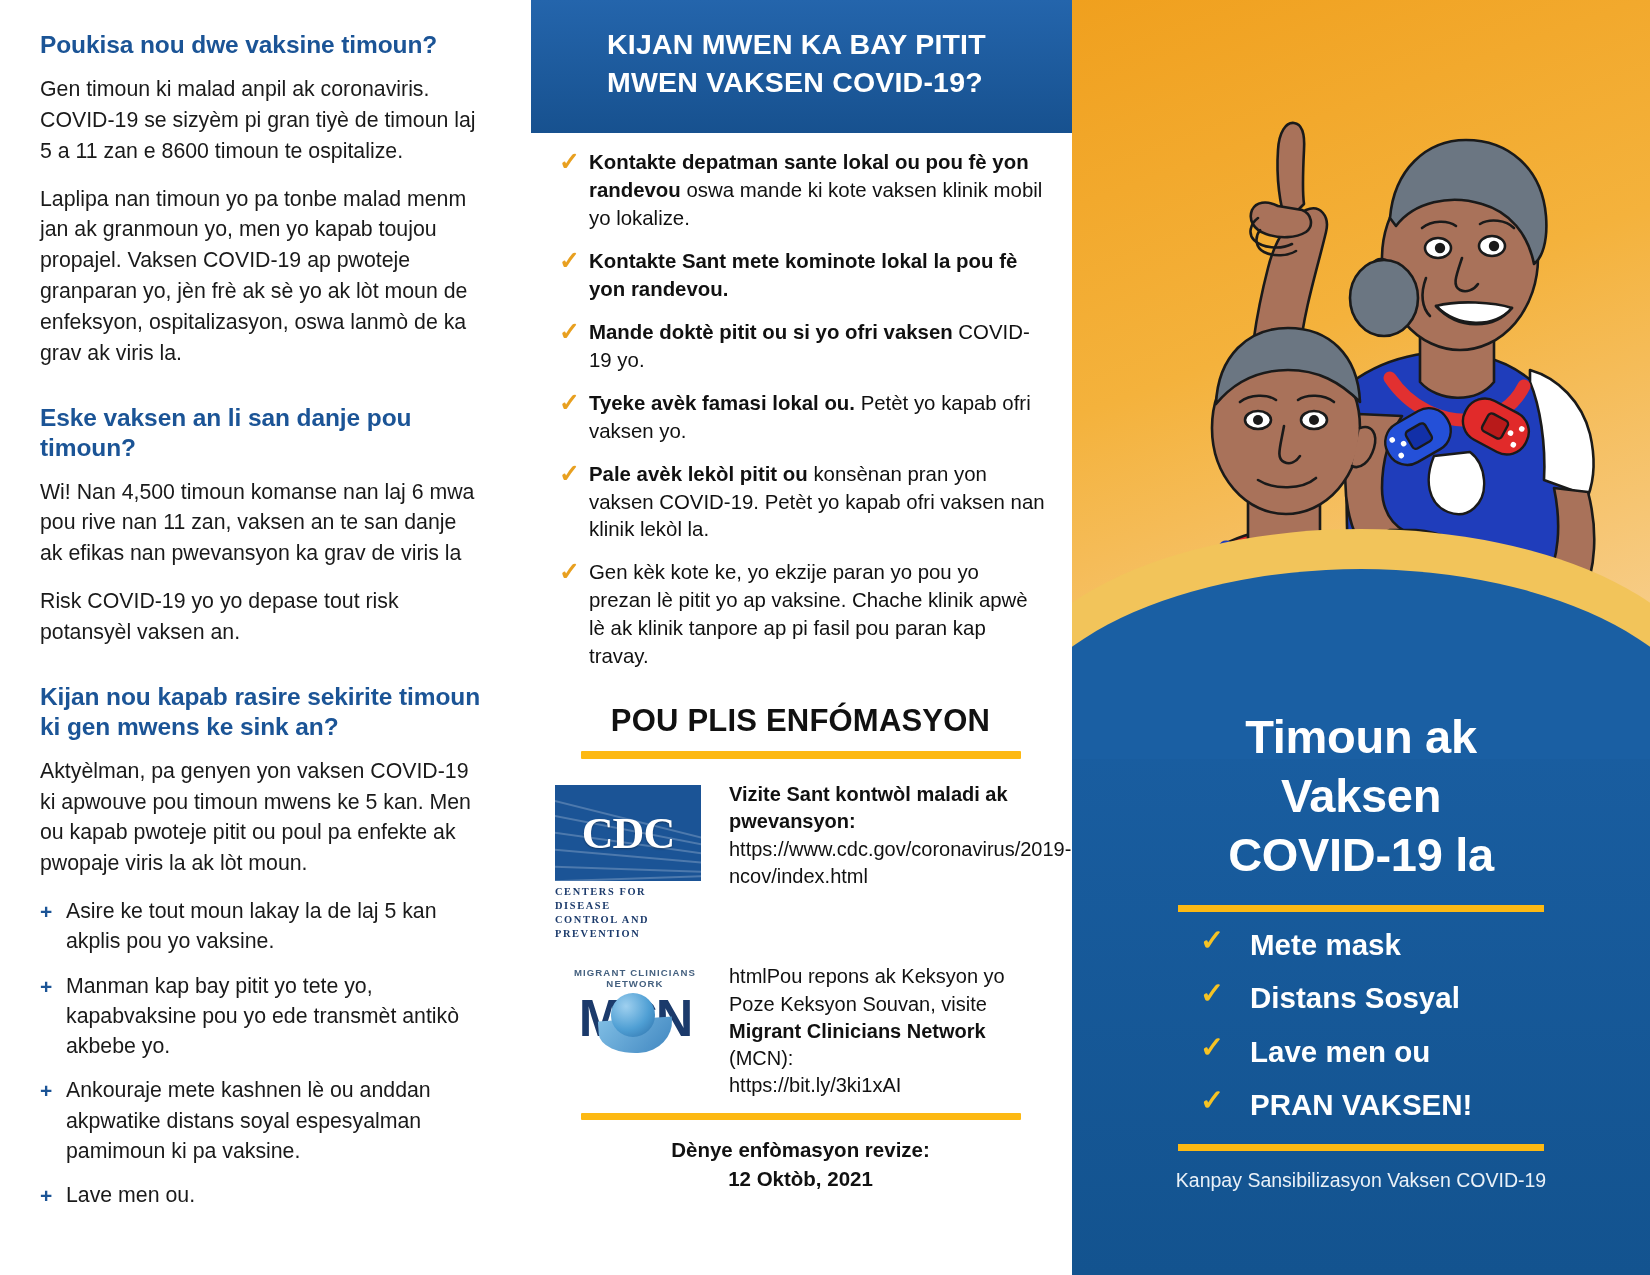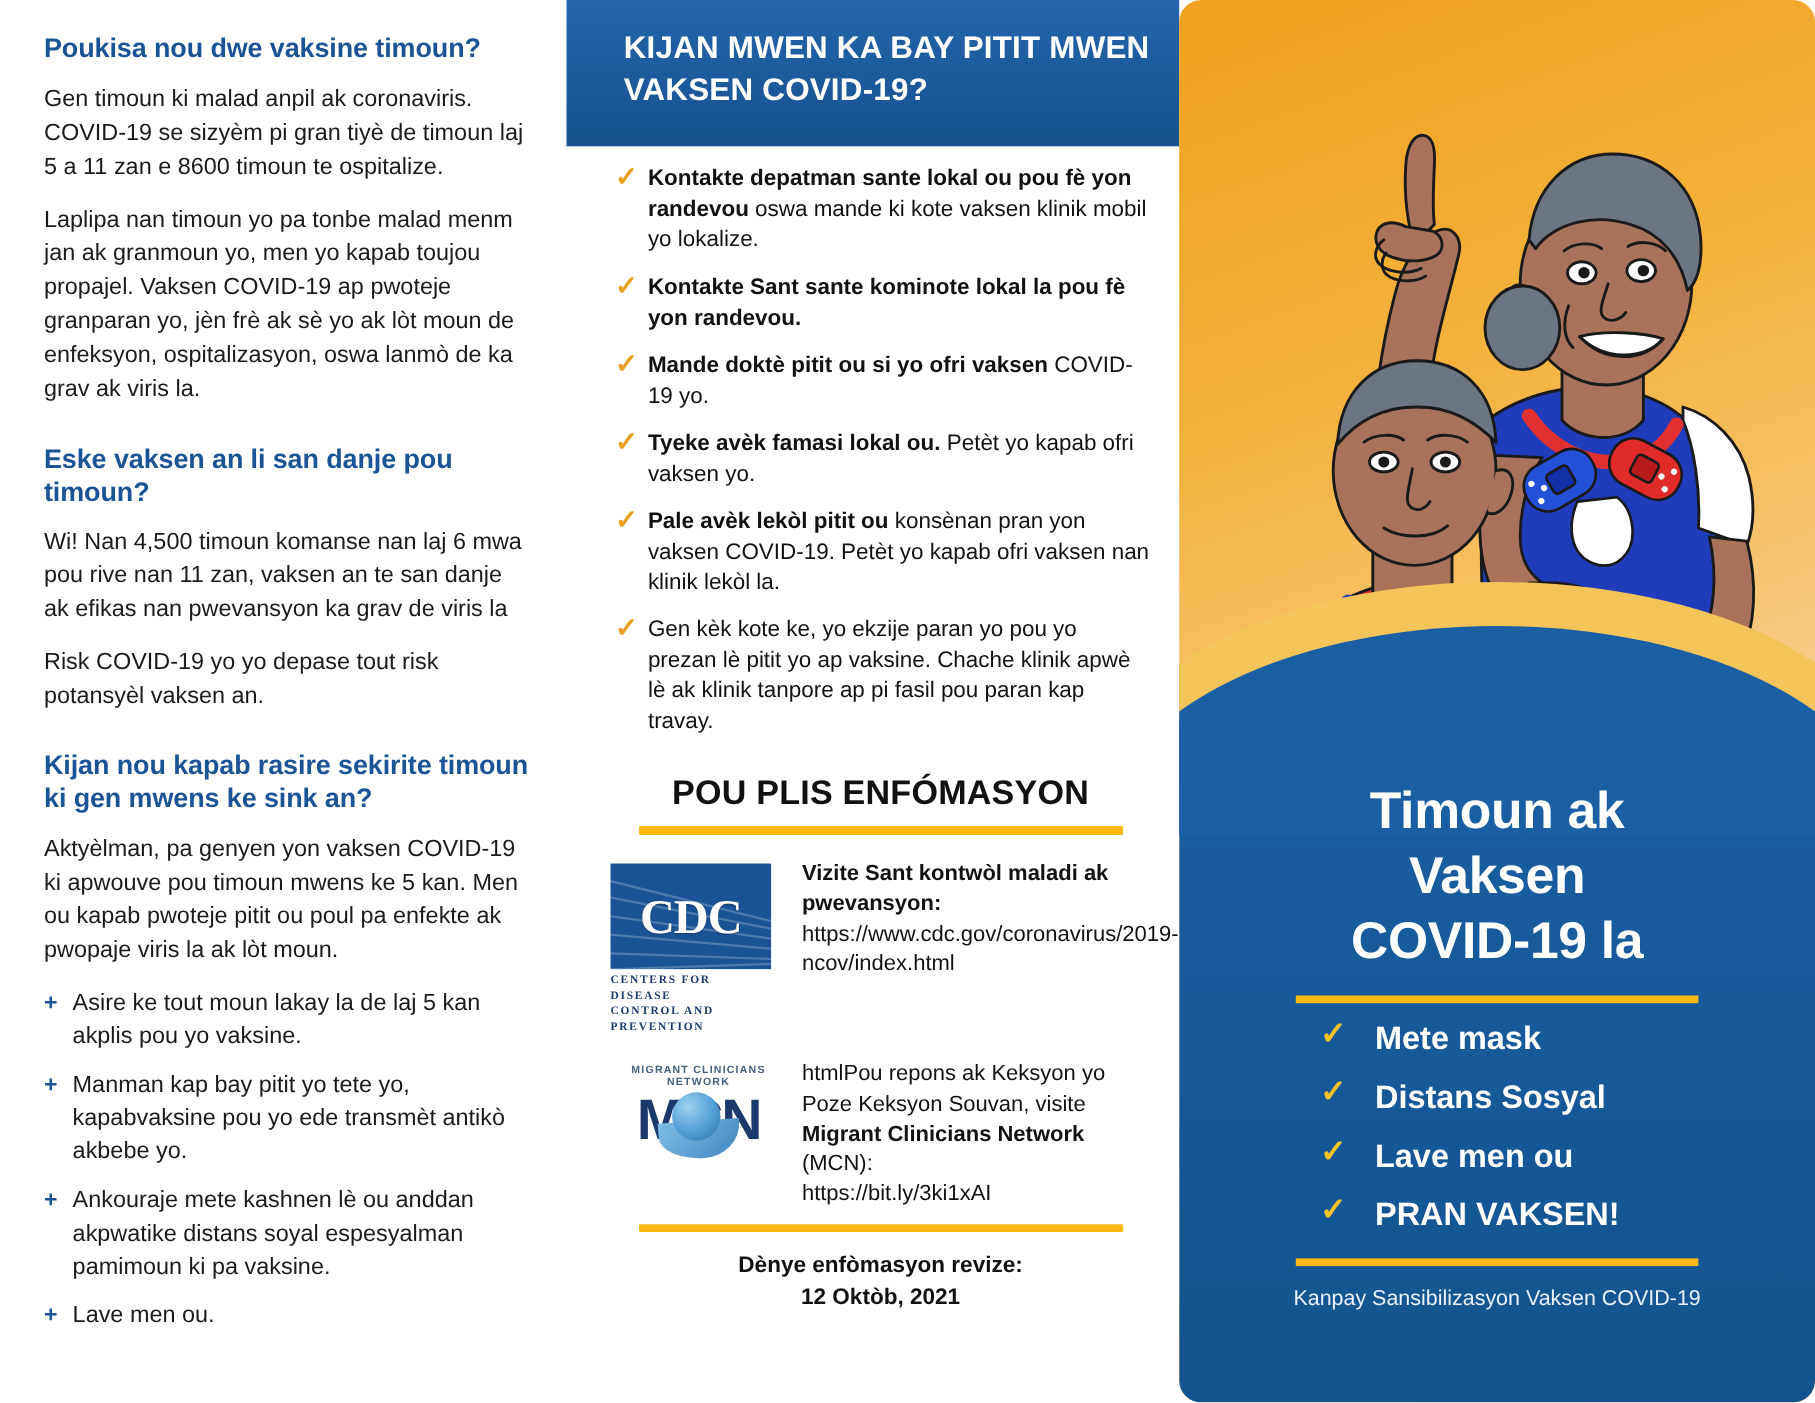--- a/index.html
+++ b/index.html
@@ -32,23 +32,23 @@
   .plus-list li .plus{
     position:absolute;left:0;top:1px;color:#1b5496;
     font-size:21px;font-weight:bold;line-height:1.42;
   }
 
   
   .col-mid{
     position:absolute;left:515px;top:0;width:557px;height:1275px;
   }
   .mid-header{
-    position:absolute;left:0;top:0;width:557px;height:133px;
+    position:absolute;left:16px;top:0;width:557px;height:133px;
     background:linear-gradient(180deg,#2465ac 0%, #17518f 100%);
-    box-sizing:border-box;padding:26px 26px 0 52px;
+    box-sizing:border-box;padding:26px 26px 0 76px;
   }
   .mid-header h1{
     margin:0;color:#ffffff;font-weight:bold;font-size:28.5px;
     line-height:1.32;letter-spacing:0.2px;
   }
   .mid-body{position:absolute;left:0;top:133px;width:557px;padding:0 26px 0 40px;box-sizing:border-box;}
   .check-list{margin:16px 0 0 0;padding:0;list-style:none;}
   .check-list li{
     position:relative;padding-left:34px;margin-bottom:15px;
     color:#111111;font-size:20.4px;line-height:1.37;
@@ -122,21 +122,20 @@
   .revize{
     text-align:center;color:#111;font-weight:bold;font-size:20.5px;
     line-height:1.4;margin-top:16px;
   }
 
   
   .col-right{
     position:absolute;left:1072px;top:0;width:578px;height:1275px;
     background:linear-gradient(160deg,#f0a01e 0%, #f4b23c 28%, #f7cf8e 58%, #f3ae33 100%);
     overflow:hidden;
-    border-radius:20px;
   }
   .right-blue{
     position:absolute;left:0;bottom:0;width:578px;height:620px;
     background:linear-gradient(180deg,#1a5fa3 0%, #13538f 100%);
   }
   .right-blue::before{
     content:"";position:absolute;left:-12%;top:-86px;width:124%;height:190px;
     background:linear-gradient(180deg,#1a5fa3 0%, #1a5fa3 100%);
     border-radius:50% 50% 0 0 / 100% 100% 0 0;
   }
@@ -214,21 +213,21 @@
 
     <div class="mid-body">
 
       <ul class="check-list">
         <li>
           <span class="ck">✓</span>
           <b>Kontakte depatman sante lokal ou pou fè yon randevou</b><span> oswa mande ki kote vaksen klinik mobil yo lokalize.</span>
         </li>
         <li>
           <span class="ck">✓</span>
-          <b>Kontakte Sant sante kominote lokal la pou fè yon randevou.</b><span></span>
+          <b>Kontakte Sant mete kominote lokal la pou fè yon randevou.</b><span></span>
         </li>
         <li>
           <span class="ck">✓</span>
           <b>Mande doktè pitit ou si yo ofri vaksen</b><span> COVID-19 yo.</span>
         </li>
         <li>
           <span class="ck">✓</span>
           <b>Tyeke avèk famasi lokal ou.</b><span> Petèt yo kapab ofri vaksen yo.</span>
         </li>
         <li>

